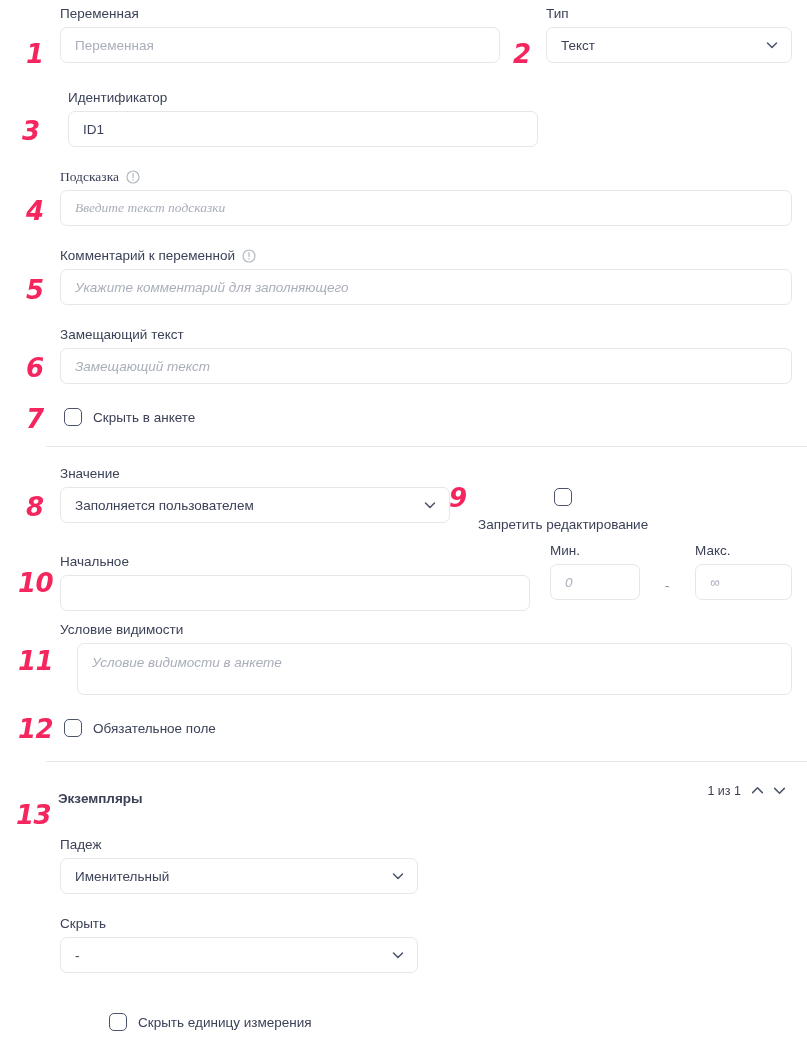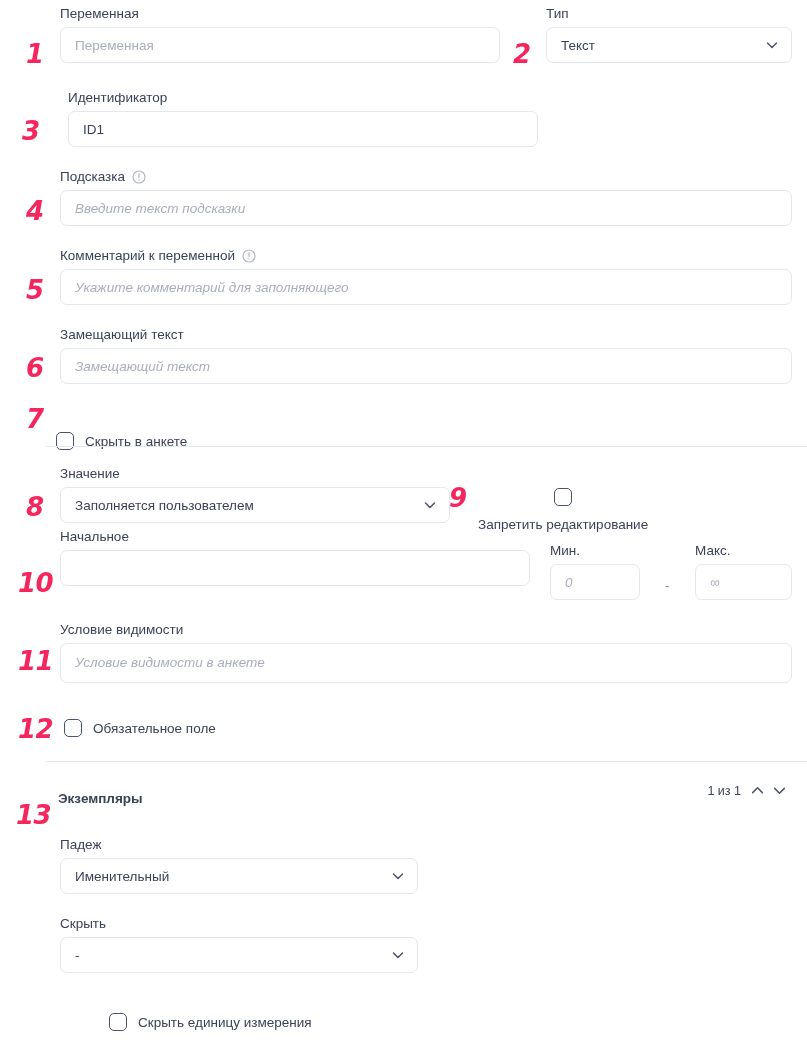--- a/index.html
+++ b/index.html
@@ -45,21 +45,21 @@
     border-radius: 7px;
     background: #fff;
     height: 36px;
     display: flex;
     align-items: center;
     padding: 0 14px;
     font-size: 13.5px;
     color: #3b4257;
     position: relative;
   }
-  .ctrl.tall { height: 40px; align-items: flex-start; padding-top: 11px; }
+  .ctrl.tall { height: 52px; align-items: flex-start; padding-top: 11px; margin-left: 17px; }
   .ph { color: #a9aeba; font-style: italic; }
   .ph-plain { color: #a9aeba; font-style: normal; }
   .val { color: #3b4257; }
 
   
   .chev {
     position: absolute;
     right: 12px;
     top: 50%;
     transform: translateY(-50%);
@@ -151,21 +151,21 @@
 <div class="field" style="left:68px; top:90px; width:470px;">
   <div class="lbl">
     <span>Идентификатор</span>
   </div>
   <div class="ctrl">
     <span class="val">ID1</span>
   </div>
 </div>
 <div class="marker" style="left:22px; top:118px;">3</div>
 
-<div class="field" style="left:60px; top:169px; width:732px;">
+<div class="field" style="left:60px; top:169px; width:732px;font-family:Liberation Serif, serif;">
   <div class="lbl">
     <span>Подсказка</span>
     <span class="info-ico">
       <svg width="14" height="14" viewBox="0 0 14 14">
           <circle cx="7" cy="7" r="6" fill="none" stroke="#b3b8c2" stroke-width="1.2"></circle>
           <path d="M7 3.7 L7 7.6" stroke="#b3b8c2" stroke-width="1.2" stroke-linecap="round"></path>
           <circle cx="7" cy="9.9" r="0.75" fill="#b3b8c2"></circle>
         </svg>
     </span>
   </div>
@@ -195,21 +195,21 @@
 <div class="field" style="left:60px; top:327px; width:732px;">
   <div class="lbl">
     <span>Замещающий текст</span>
   </div>
   <div class="ctrl">
     <span class="ph">Замещающий текст</span>
   </div>
 </div>
 <div class="marker" style="left:26px; top:355px;">6</div>
 
-<div class="cbrow" style="left:56px; top:408px;margin-top:24px;">
+<div class="cbrow" style="left:64px; top:408px;">
   <span class="cbox"></span>
   <span>Скрыть в анкете</span>
 </div>
 <div class="marker" style="left:26px; top:406px;">7</div>
 
 <div class="divider" style="top:446px;"></div>
 
 <div class="field" style="left:60px; top:466px; width:390px;">
   <div class="lbl">
     <span>Значение</span>
@@ -224,21 +224,21 @@
   </div>
 </div>
 <div class="marker" style="left:26px; top:494px;">8</div>
 
 <div class="cbrow" style="left:478px; top:488px;flex-direction:column;">
   <span class="cbox"></span>
   <span>Запретить редактирование</span>
 </div>
 <div class="marker" style="left:449px; top:485px;">9</div>
 
-<div class="field" style="left:60px; top:529px; width:470px;">
+<div class="field" style="left:60px; top:554px; width:470px;">
   <div class="lbl">
     <span>Начальное</span>
   </div>
   <div class="ctrl">
     <span class="ph"></span>
   </div>
 </div>
 <div class="marker" style="left:18px; top:570px;">10</div>
 
 <div class="field" style="left:550px; top:543px; width:90px;">

